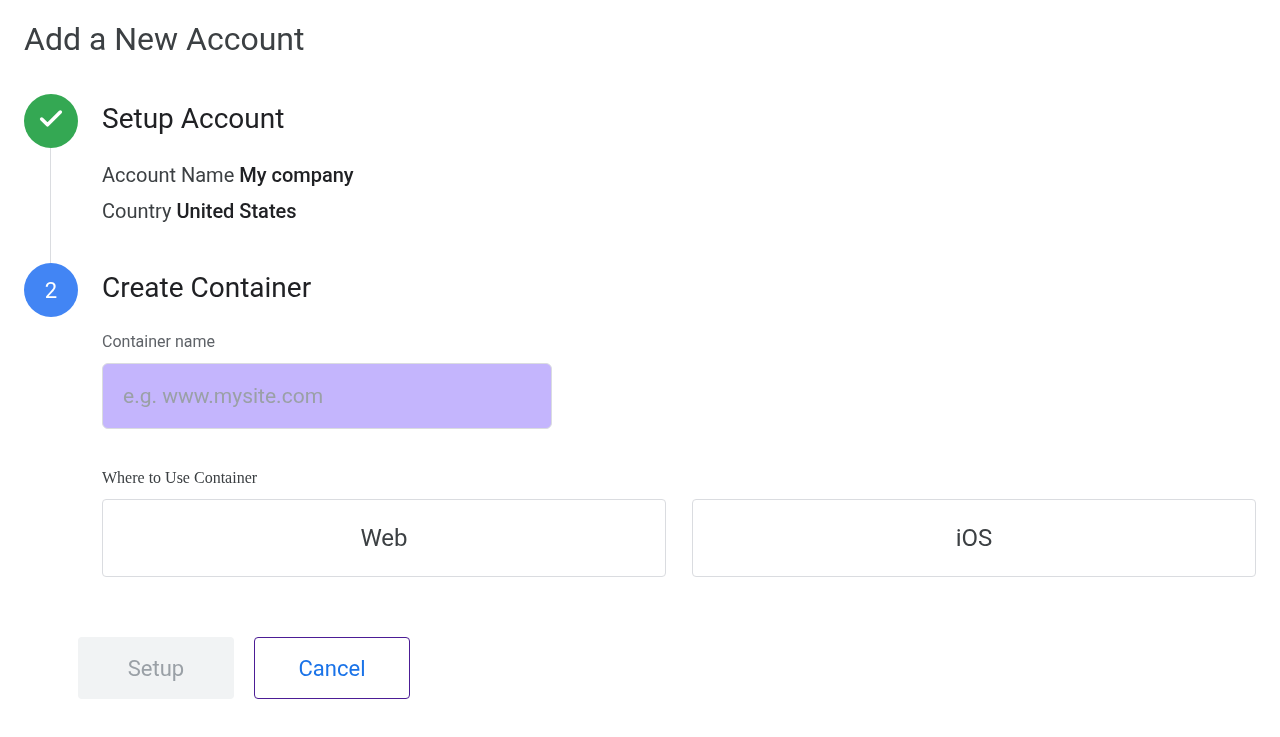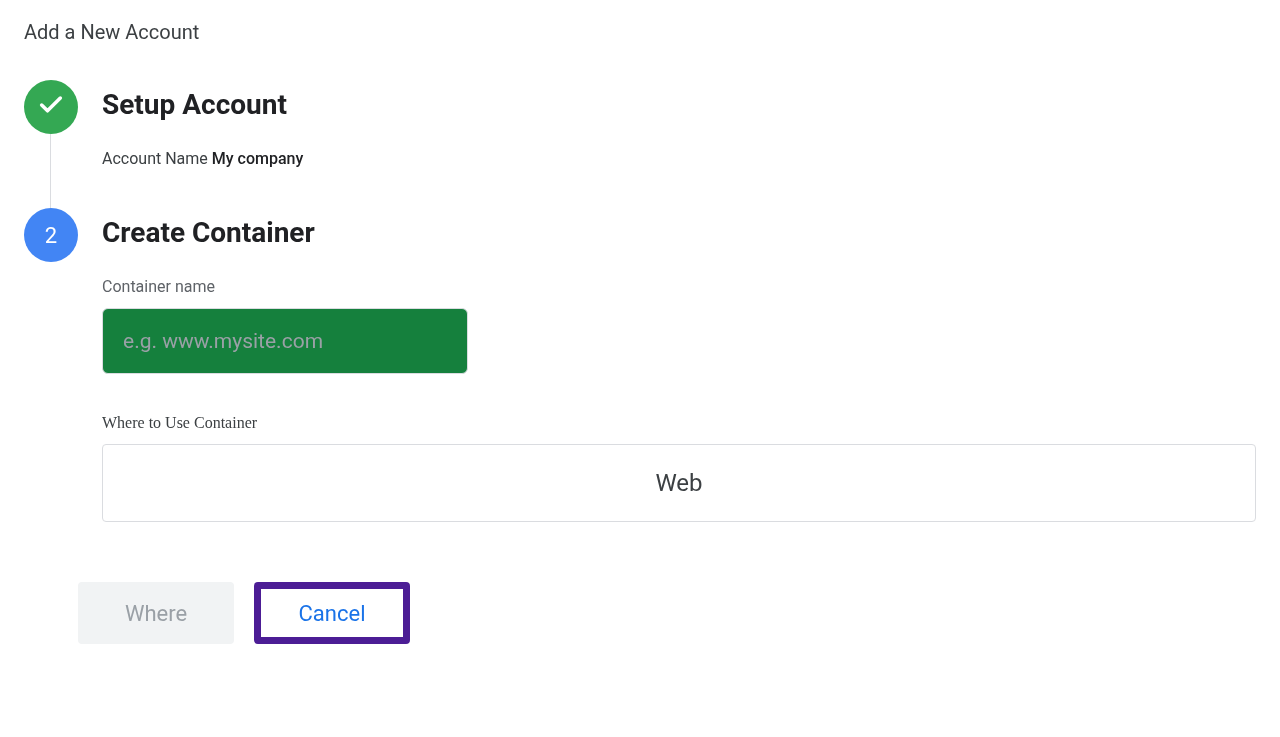--- a/index.html
+++ b/index.html
@@ -7,21 +7,21 @@
       margin: 0;
       padding: 0;
     }
     body {
       font-family: 'Google Sans', Roboto, Arial, sans-serif;
       background: #fff;
       color: #202124;
       padding: 20px 24px;
     }
     .page-title {
-      font-size: 20px;
+      font-size: 32px;
       font-weight: 400;
       color: #3c4043;
       margin-bottom: 36px;
     }
     .stepper {
       position: relative;
     }
     .step {
       position: relative;
       padding-left: 78px;
@@ -56,56 +56,56 @@
     }
     .step-indicator.active {
       background: #4285f4;
     }
     .step-indicator svg {
       width: 28px;
       height: 28px;
     }
     .step-title {
       font-size: 28px;
-      font-weight: 700;
+      font-weight: 400;
       color: #202124;
       padding-top: 8px;
       margin-bottom: 28px;
     }
     .summary-row {
-      font-size: 16px;
+      font-size: 20px;
       color: #3c4043;
       margin-bottom: 12px;
       font-weight: 400;
     }
     .summary-row .value {
       font-weight: 500;
       color: #202124;
     }
     .field-label {
       font-size: 16px;
       color: #5f6368;
       margin-bottom: 12px;
       display: block;
     }
     .field-label.dark {
       color: #3c4043;
       font-family: Liberation Serif, serif;
     }
     .text-input {
-      width: 366px;
+      width: 450px;
       height: 66px;
       border: 1px solid #dadce0;
       border-radius: 6px;
       padding: 0 20px;
       font-size: 21px;
       font-family: inherit;
       color: #202124;
       outline: none;
-      background: #15803d;
+      background: #c4b5fd;
     }
     .text-input::placeholder {
       color: #9aa0a6;
     }
     .input-group {
       margin-bottom: 40px;
     }
     .option-grid {
       display: flex;
       gap: 26px;
@@ -144,21 +144,21 @@
       justify-content: center;
     }
     .btn-create {
       background: #f1f3f4;
       border: none;
       color: #9aa0a6;
       min-width: 156px;
     }
     .btn-cancel {
       background: #fff;
-      border: 7px solid #4c1d95;
+      border: 1px solid #4c1d95;
       color: #1a73e8;
       min-width: 156px;
     }
   </style>
 </head>
 <body>
 
 <h1 class="page-title">Add a New Account</h1>
 
 <div class="stepper">
@@ -170,40 +170,45 @@
         <svg viewBox="0 0 24 24" fill="none" stroke="white" stroke-width="3" stroke-linecap="round" stroke-linejoin="round">
           <polyline points="20 6 9 17 4 12"></polyline>
         </svg>
       </span>
     </div>
     <h2 class="step-title">Setup Account</h2>
     <div class="summary-row">
       <span>Account Name</span>
       <span class="value">My company</span>
     </div>
+    <div class="summary-row">
+      <span>Country</span>
+      <span class="value">United States</span>
+    </div>
   </div>
 
   <div class="step">
 
     <div class="step-indicator active">
       <span>2</span>
     </div>
     <h2 class="step-title">Create Container</h2>
 
     <div class="input-group">
       <label class="field-label">Container name</label>
       <input type="text" class="text-input" placeholder="e.g. www.mysite.com" style="">
     </div>
 
     <div>
       <label class="field-label dark">Where to Use Container</label>
       <div class="option-grid">
         <button class="option-card">Web</button>
+        <button class="option-card">iOS</button>
       </div>
     </div>
   </div>
 
 </div>
 
 <div class="actions">
-  <button class="btn btn-create">Where</button>
+  <button class="btn btn-create">Setup</button>
   <button class="btn btn-cancel">Cancel</button>
 </div>
 
 </body></html>

